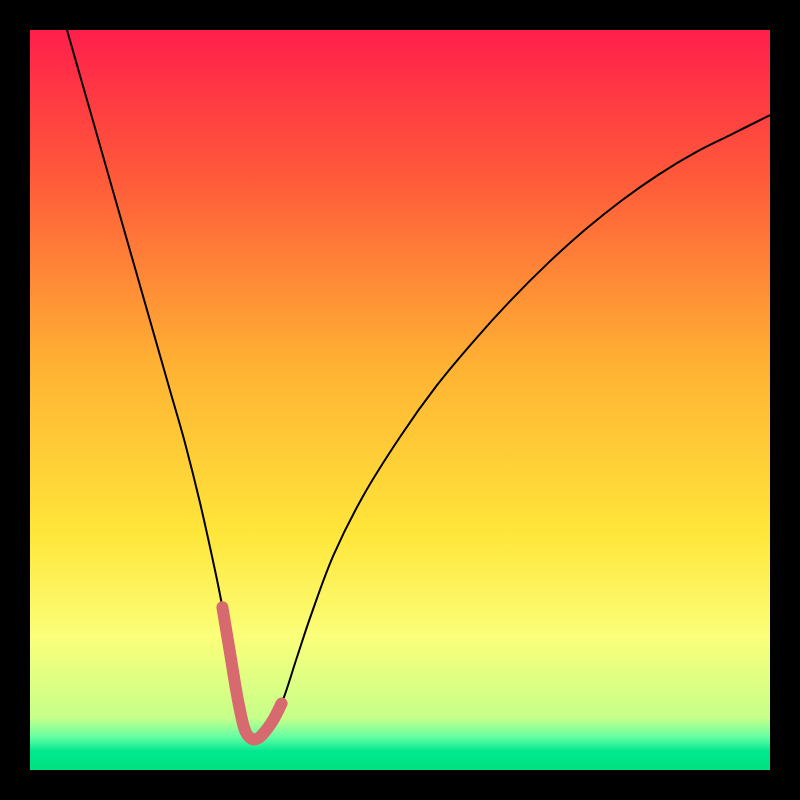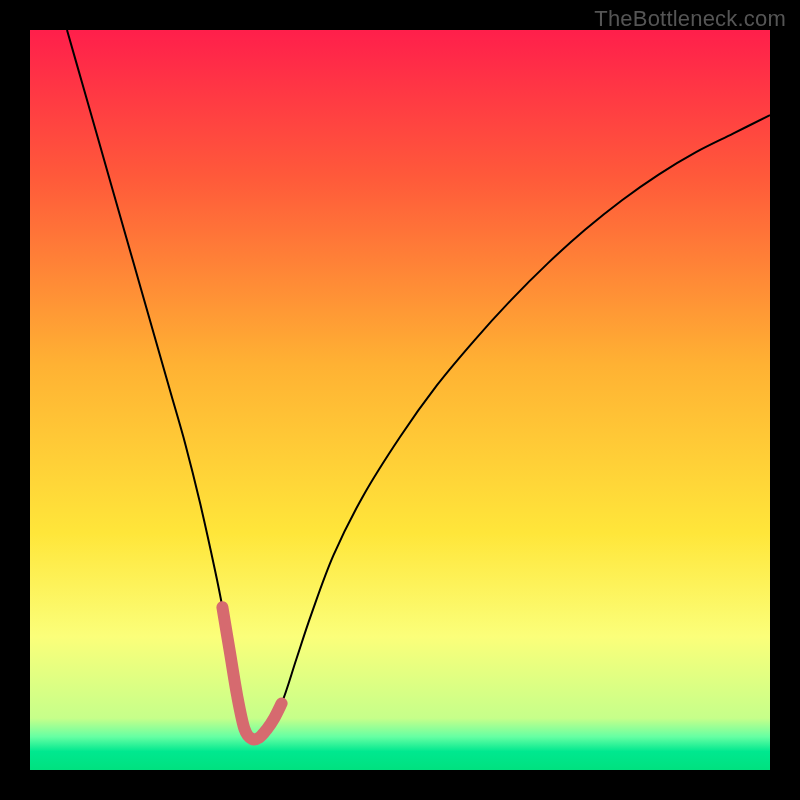--- a/index.html
+++ b/index.html
@@ -31,21 +31,20 @@
   svg {
     position: absolute;
     top: 0;
     left: 0;
   }
 </style>
 </head>
 <body>
 
 <div class="stage">
-  <div class="watermark">TheBottleneck.com</div>
   <svg id="chart-svg" width="800" height="800">
       <defs>
         <linearGradient id="bg-grad" x1="0" y1="0" x2="0" y2="1">
           <stop offset="0%" stop-color="#ff1f4b"></stop>
           <stop offset="20%" stop-color="#ff5a3a"></stop>
           <stop offset="45%" stop-color="#ffb133"></stop>
           <stop offset="68%" stop-color="#ffe63a"></stop>
           <stop offset="82%" stop-color="#fbff7a"></stop>
           <stop offset="93%" stop-color="#c6ff8a"></stop>
           <stop offset="95.5%" stop-color="#66ffa3"></stop>

